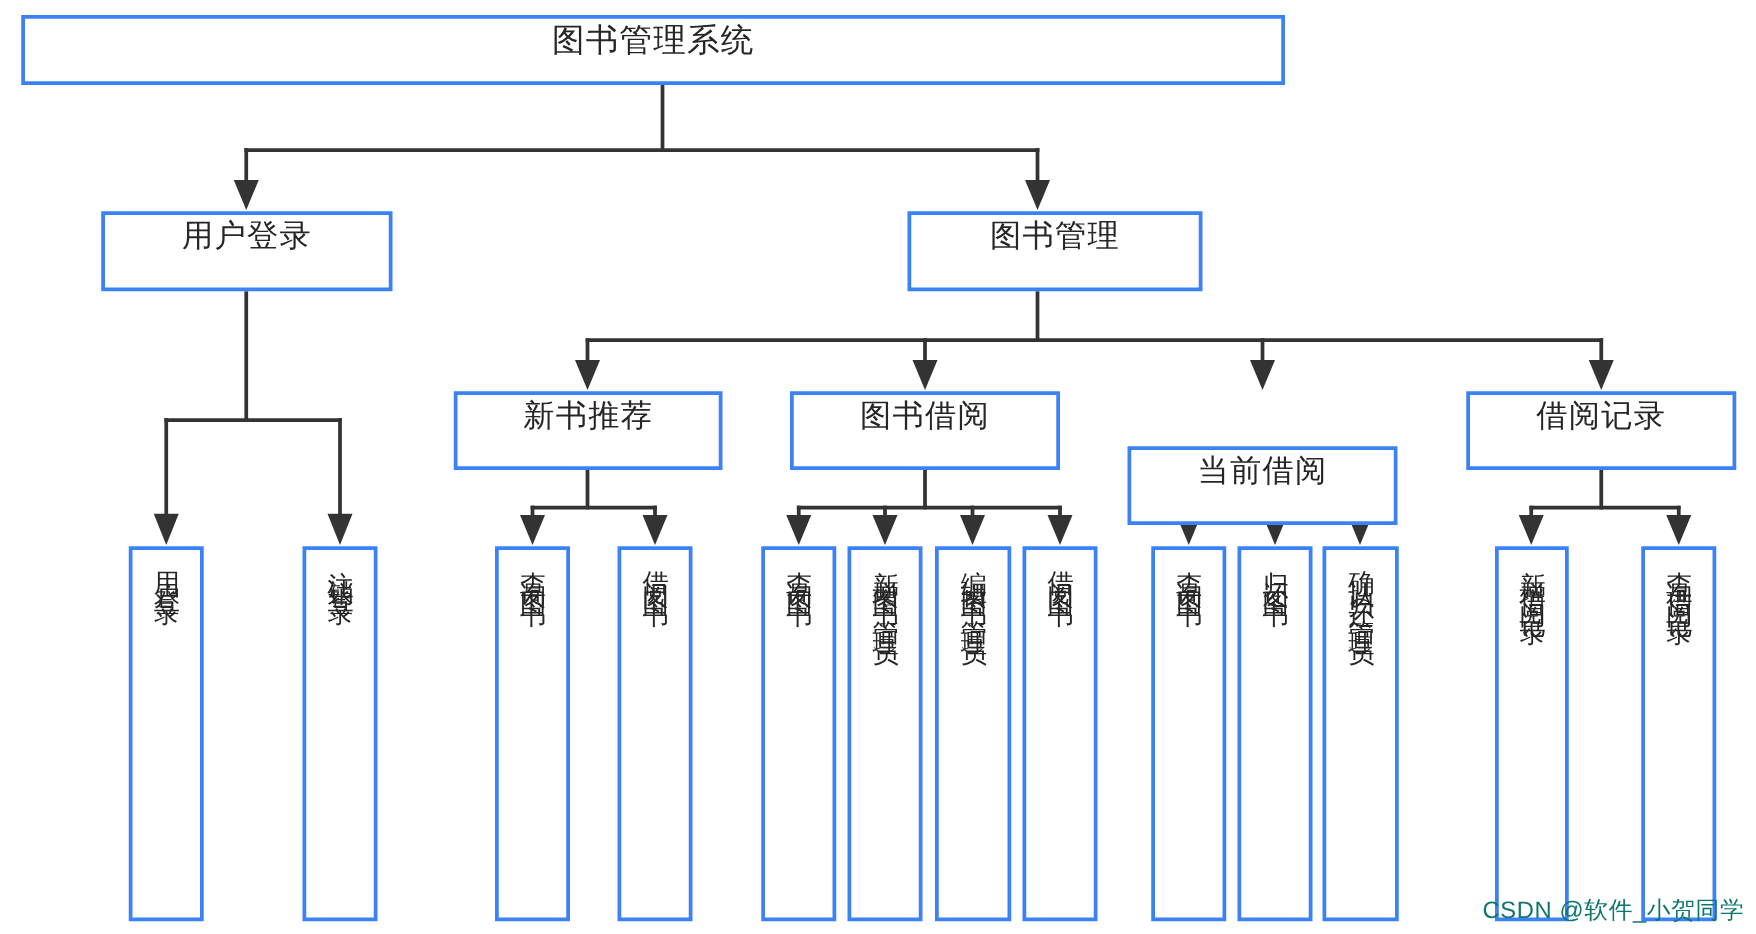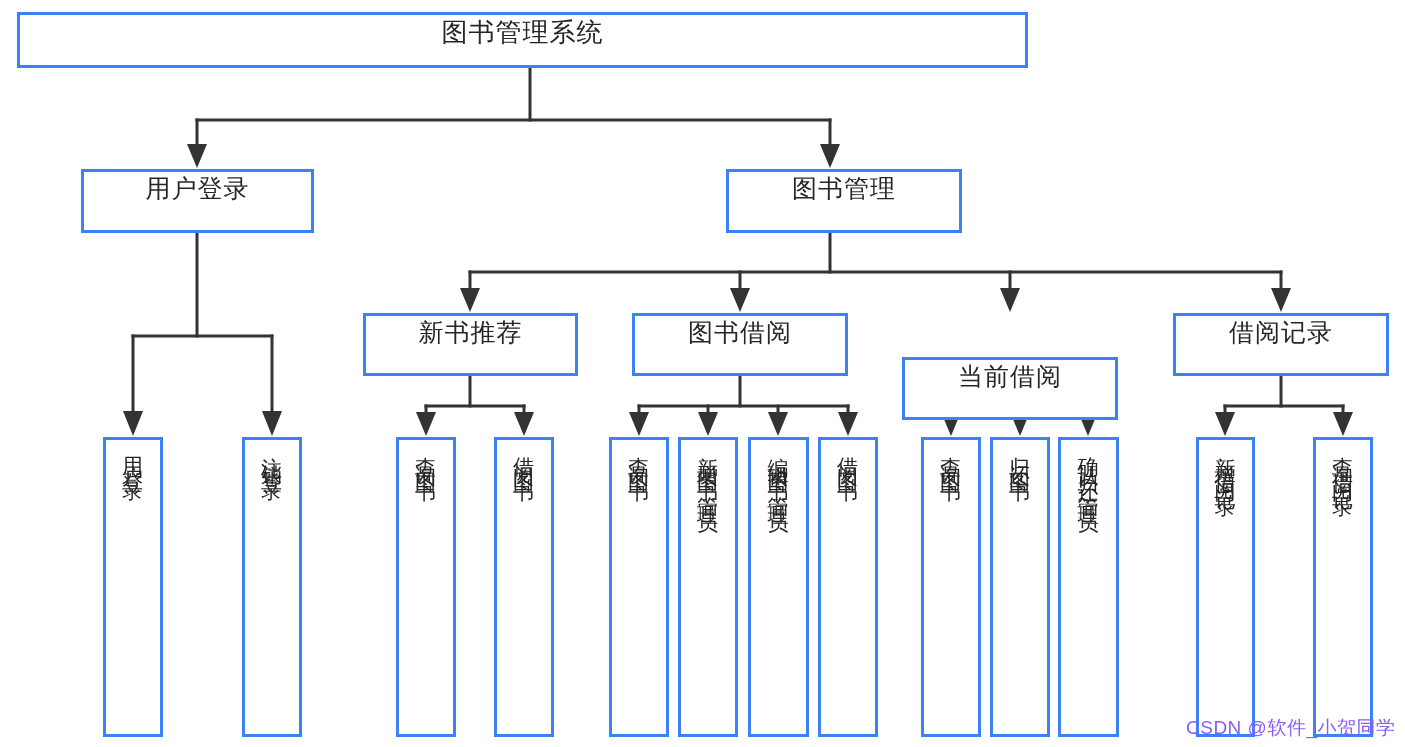--- a/index.html
+++ b/index.html
@@ -50,21 +50,21 @@
     font-size: 21px;
     letter-spacing: 8px;
     line-height: 1;
   }
   .watermark {
     position: absolute;
     left: 1186px;
     top: 715px;
     z-index: 3;
     font-size: 19px;
-    color: #8b5cf6;
+    color: #0f766e;
     white-space: nowrap;
     letter-spacing: 0.5px;
   }
 </style>
 </head>
 <body>
 
 <div class="canvas">
 
   <svg class="connectors" width="1405" height="747" viewBox="0 0 1405 747">

